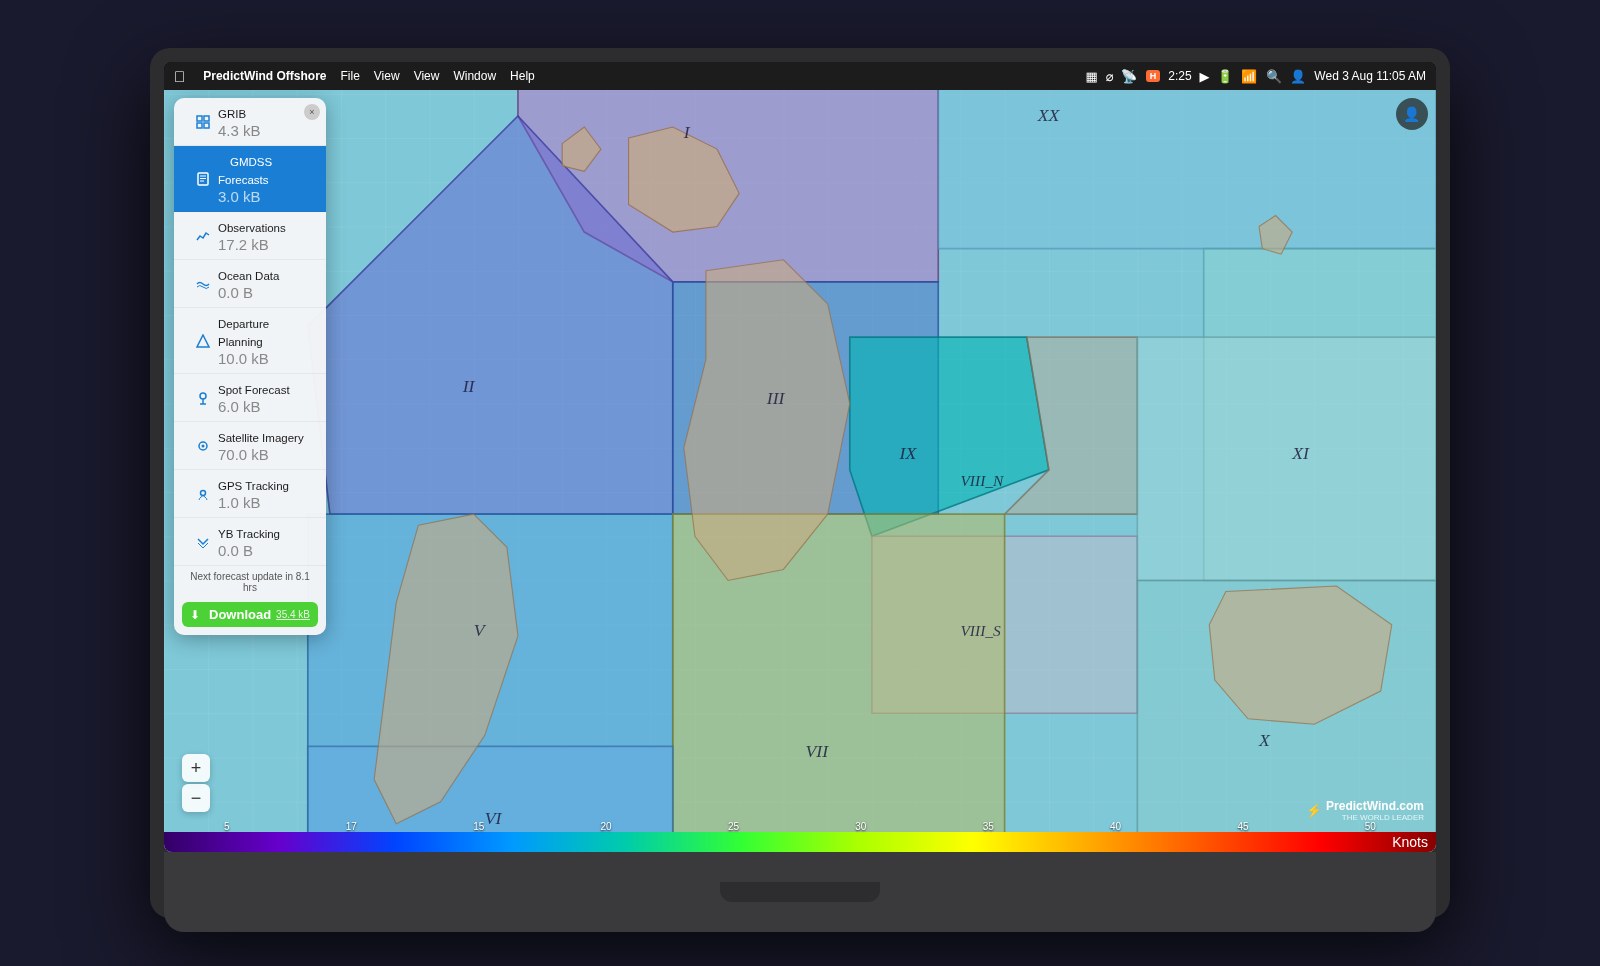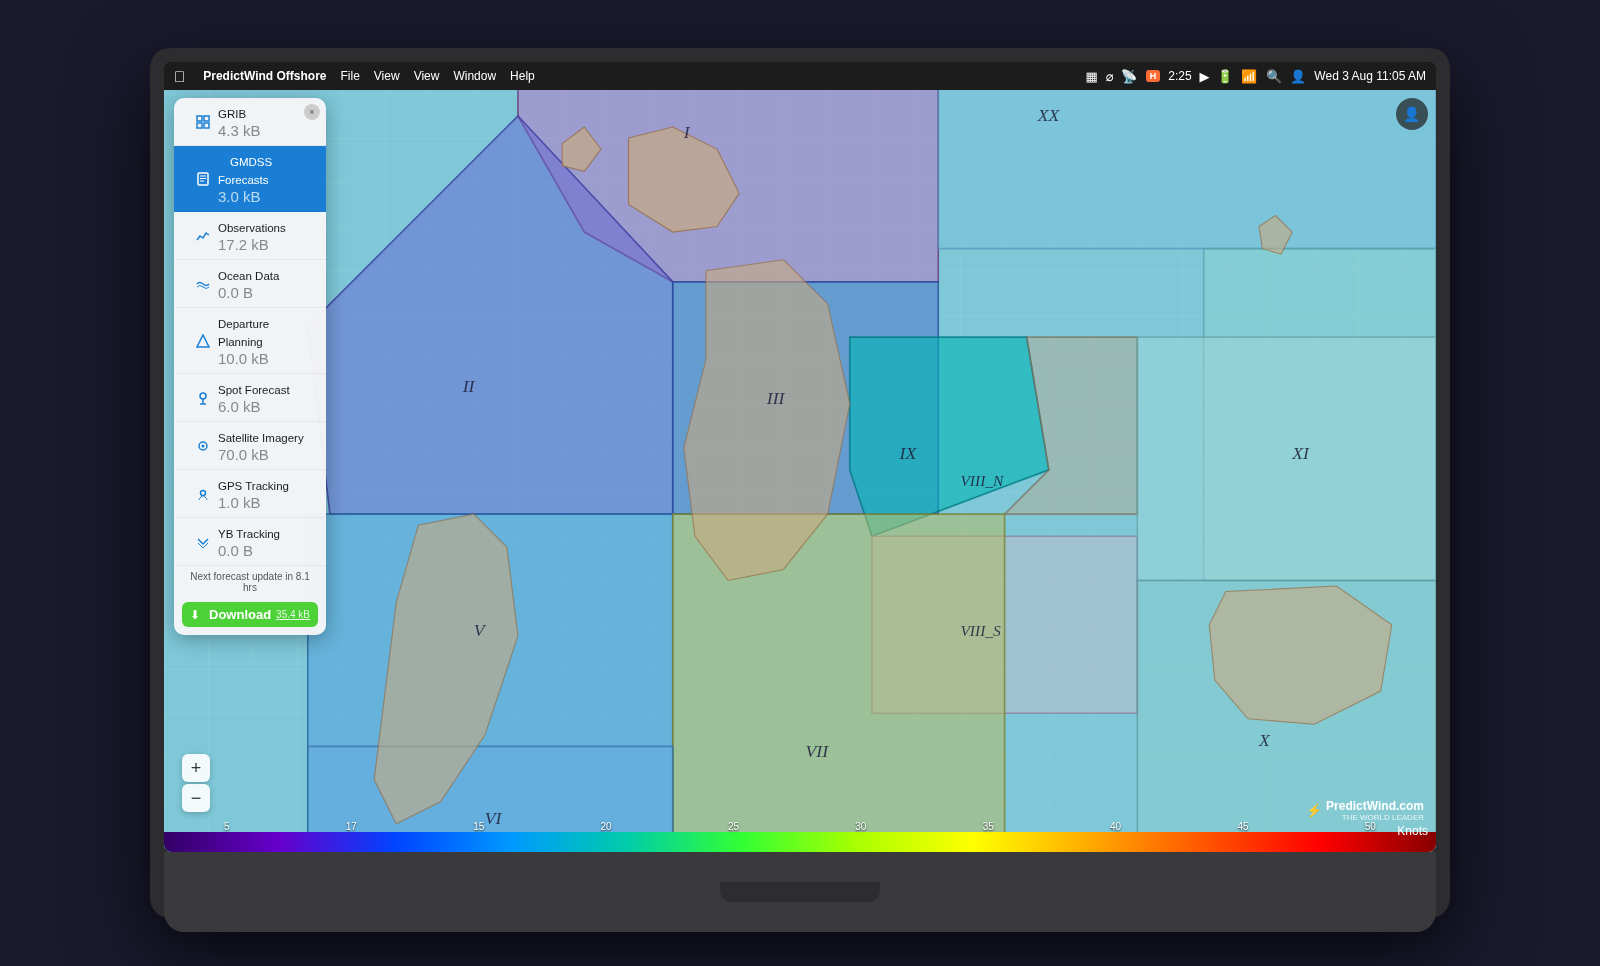--- a/index.html
+++ b/index.html
@@ -132,23 +132,23 @@
       position: absolute;
       bottom: 0;
       left: 0;
       right: 0;
       height: 26px;
       display: flex;
       align-items: stretch;
     }
     .knots-label {
       position: absolute;
-      bottom: 14px;
+      bottom: 2px;
       right: 8px;
-      font-size: 12px;
+      font-size: 14px;
       color: white;
     }
 
     
     .sidebar {
       position: absolute;
       top: 8px;
       left: 10px;
       width: 152px;
       background: rgba(245,245,247,0.97);

